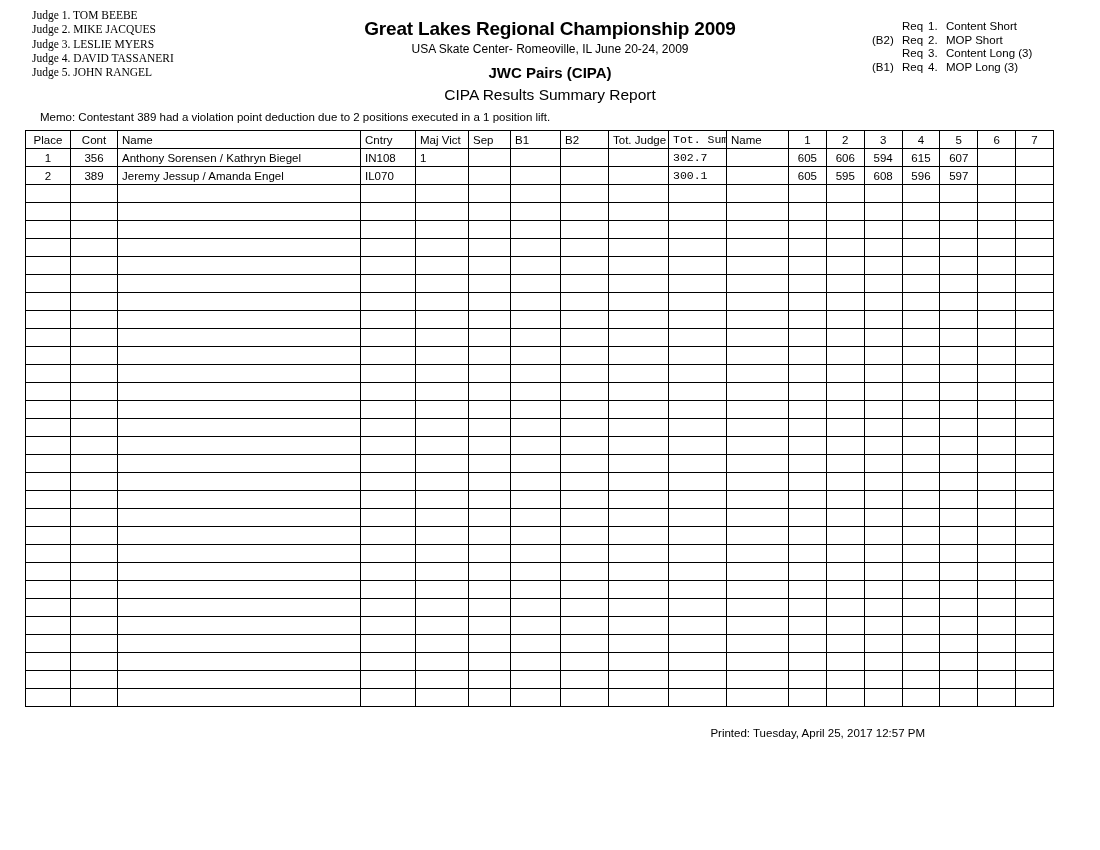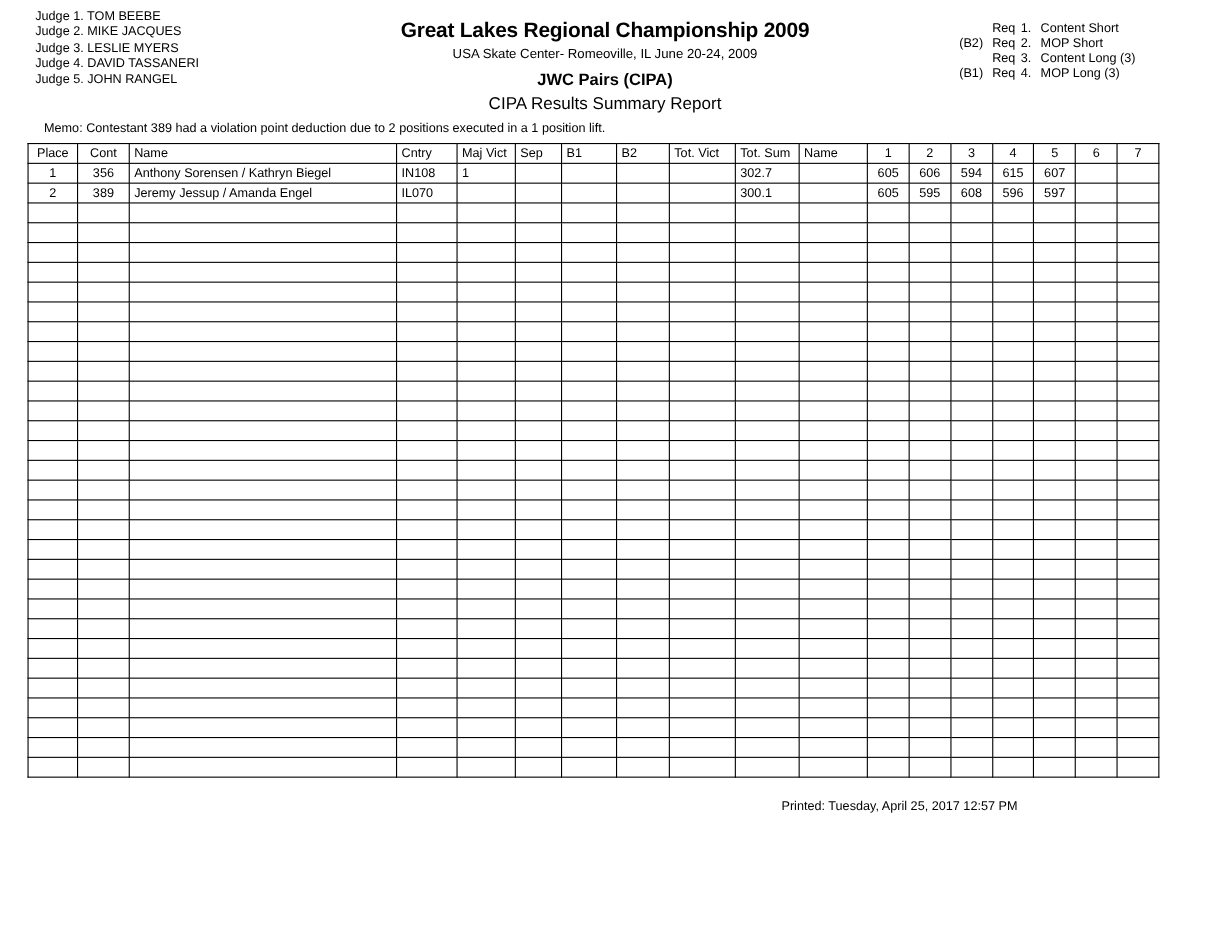--- a/index.html
+++ b/index.html
@@ -20,21 +20,21 @@
 
   
   #judges-panel {
     position: absolute;
     left: 32px;
     top: 8px;
     font-size: 11.5px;
     line-height: 14.3px;
     white-space: nowrap;
   }
-  .judge-row { display: block; }
+  .judge-row { display: block; font-family: Liberation Serif, serif; }
   .judge-word { }
   .judge-num { }
   .judge-name { }
 
   
   #title-block {
     position: absolute;
     left: 200px;
     top: 18px;
     width: 700px;
@@ -143,21 +143,21 @@
   }
   .c-place  { width: 45px;  text-align: center !important; padding: 0 !important; }
   .c-cont   { width: 47px;  text-align: center !important; padding: 0 !important; }
   .c-name   { width: 243px; }
   .c-cntry  { width: 55px; }
   .c-majv   { width: 53px; }
   .c-sep    { width: 42px; }
   .c-b1     { width: 50px; }
   .c-b2     { width: 48px; }
   .c-totv   { width: 60px; }
-  .c-tots   { width: 58px; }
+  .c-tots   { width: 58px; font-family: Liberation Mono, monospace; }
   .c-rule   { width: 62px; }
   .c-judge  { width: 37.85px; text-align: center !important; padding: 0 !important; }
 
   thead .c-judge { text-align: center !important; }
 
   
   #printed-footer {
     position: absolute;
     left: 0;
     top: 727px;
@@ -222,21 +222,21 @@
     <thead>
       <tr id="header-row">
           <th class="c-place">Place</th>
           <th class="c-cont">Cont</th>
           <th class="c-name">Name</th>
           <th class="c-cntry">Cntry</th>
           <th class="c-majv">Maj Vict</th>
           <th class="c-sep">Sep</th>
           <th class="c-b1">B1</th>
           <th class="c-b2">B2</th>
-          <th class="c-totv">Tot. Vict</th>
+          <th class="c-totv">Tot. Judge</th>
           <th class="c-tots">Tot. Sum</th>
           <th class="c-rule">Name</th>
           <th class="c-judge">1</th>
           <th class="c-judge">2</th>
           <th class="c-judge">3</th>
           <th class="c-judge">4</th>
           <th class="c-judge">5</th>
           <th class="c-judge">6</th>
           <th class="c-judge">7</th>
         </tr>

